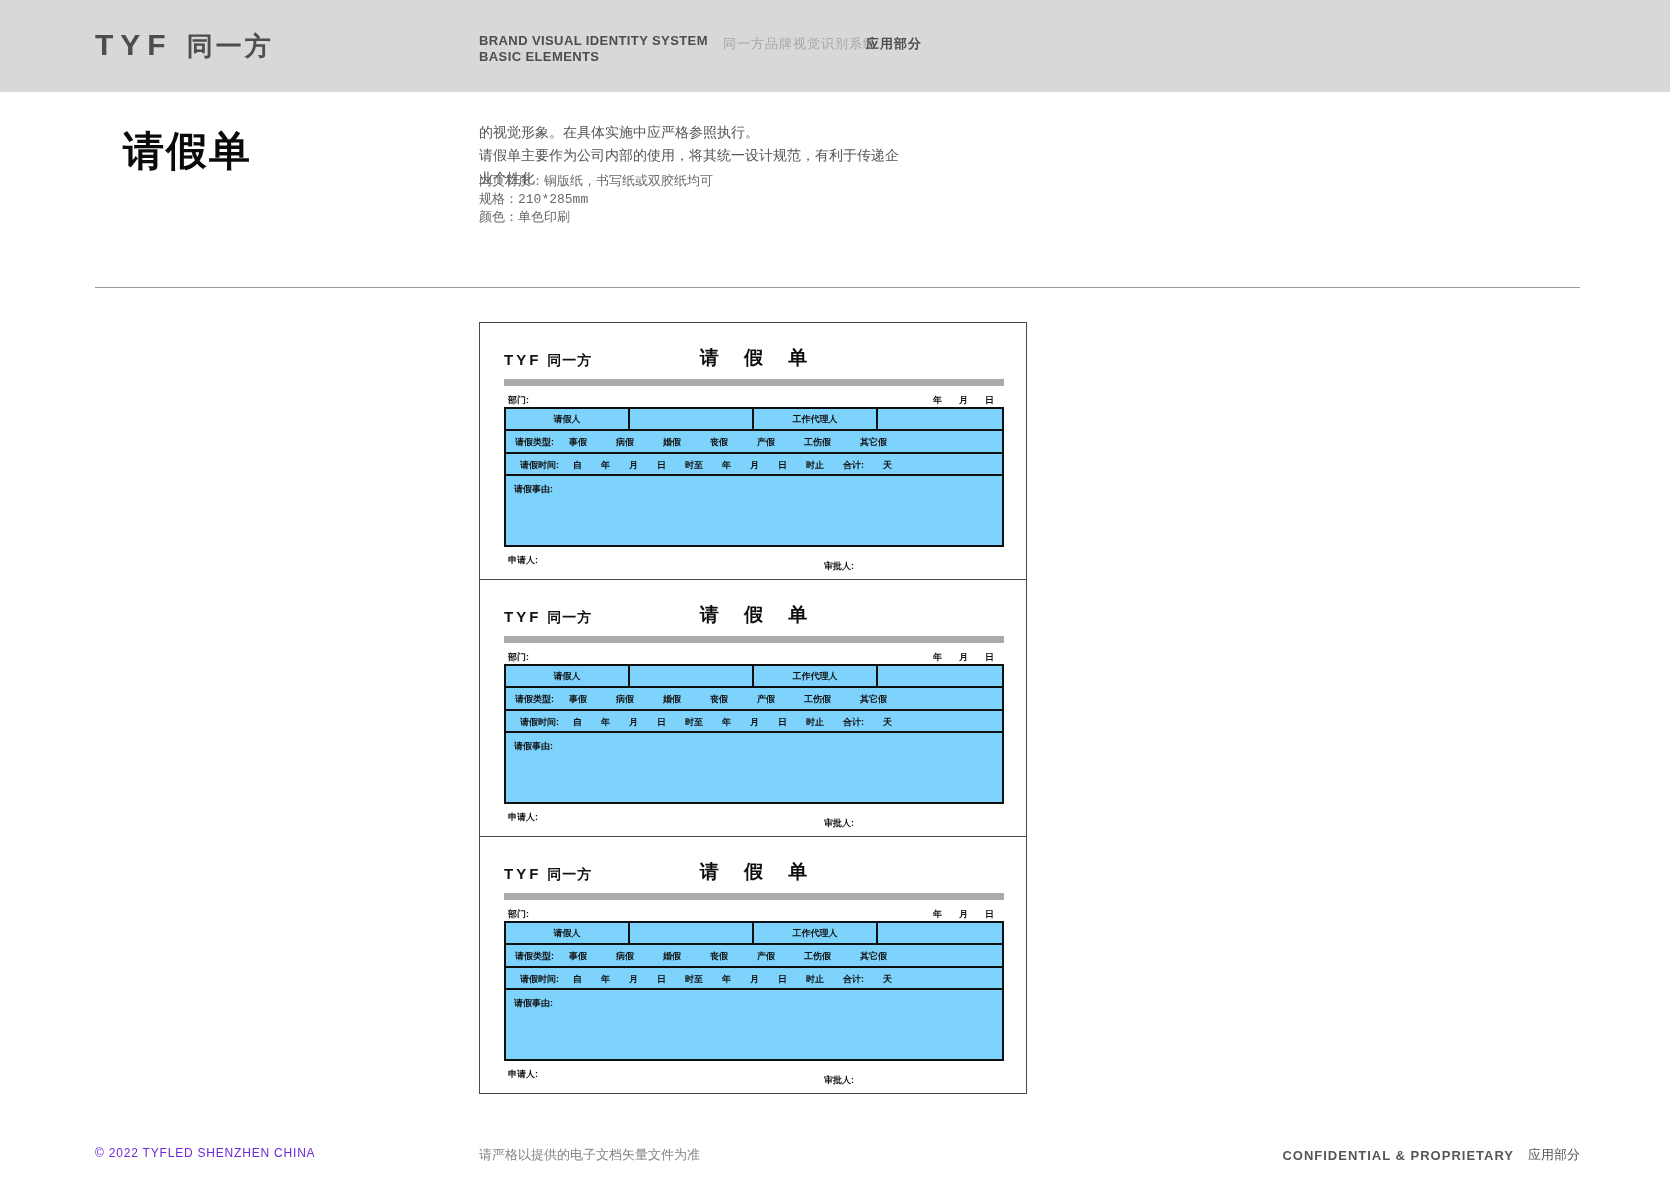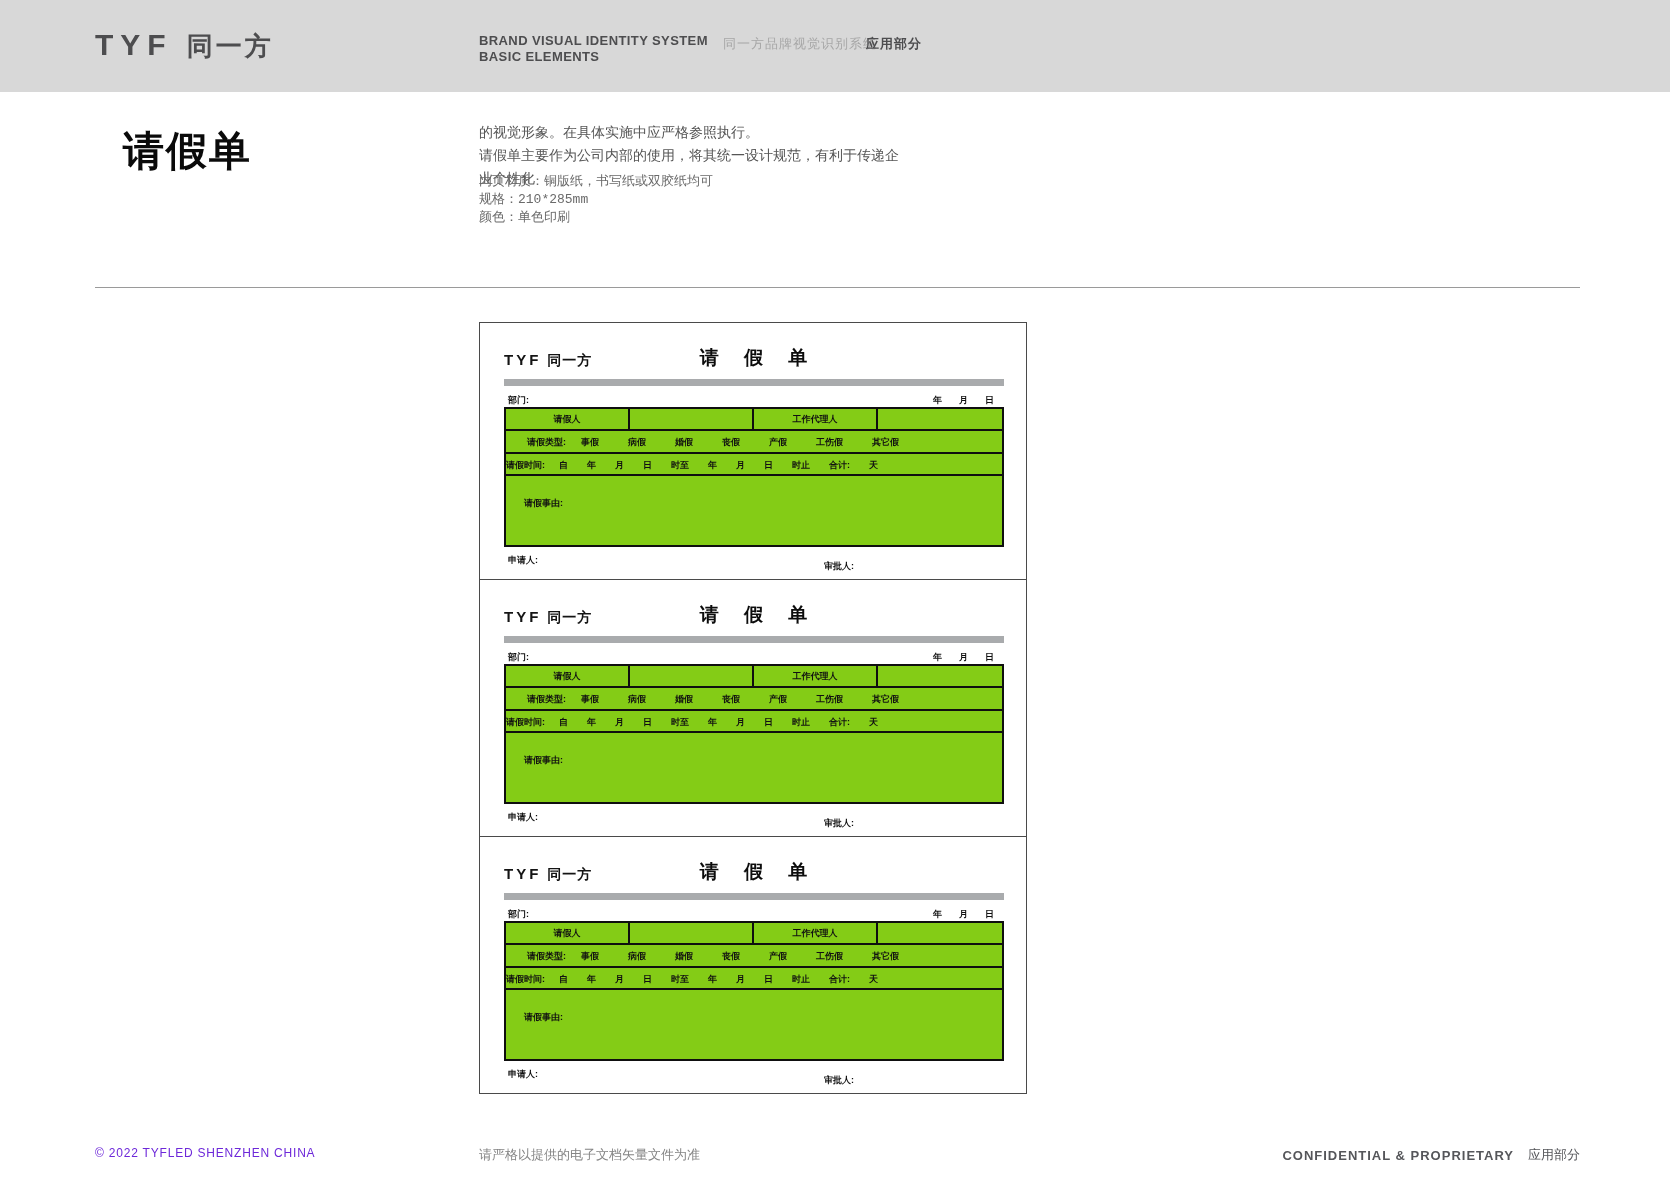--- a/index.html
+++ b/index.html
@@ -32,32 +32,32 @@
   .f-logo .en { font-size:15px; font-weight:700; letter-spacing:3px; }
   .f-logo .cn { font-size:14px; font-weight:700; margin-left:6px; letter-spacing:1px; }
   .f-title { position:absolute; left:0; top:22px; width:500px; text-align:center;
     font-size:19px; font-weight:700; color:#0c0c0c; word-spacing:18px; letter-spacing:1px; }
   .f-bar { position:absolute; left:0; top:56px; width:500px; height:7px; background:#a9abad; }
 
   .f-dept { position:absolute; left:0; top:71px; width:500px; height:12px; font-size:9px; font-weight:700; color:#111; }
   .f-dept .dlabel { position:absolute; left:4px; top:0; }
   .f-date { position:absolute; right:10px; top:0; display:flex; gap:17px; }
 
-  .f-table { position:absolute; left:0; top:84px; width:500px; height:140px; border:2px solid #0f0f0f; background:#84cc16; }
+  .f-table { position:absolute; left:0; top:84px; width:500px; height:140px; border:2px solid #0f0f0f; background:#7dd3fc; }
   .f-row1 { position:absolute; left:0; top:0; width:496px; height:22px; display:flex; border-bottom:2px solid #0f0f0f; }
   .f-row1 .cell { flex:1 1 25%; display:flex; align-items:center; justify-content:center;
     font-size:9px; font-weight:700; color:#111; border-right:2px solid #0f0f0f; }
   .f-row1 .cell:last-child { border-right:none; }
   .f-row2 { position:absolute; left:0; top:24px; width:496px; height:21px; display:flex; align-items:center;
-    gap:29px; padding-left:21px; font-size:9px; font-weight:700; color:#111; border-bottom:2px solid #0f0f0f; }
+    gap:29px; padding-left:9px; font-size:9px; font-weight:700; color:#111; border-bottom:2px solid #0f0f0f; }
   .f-row2 .lbl { margin-right:-14px; }
   .f-row3 { position:absolute; left:0; top:47px; width:496px; height:20px; display:flex; align-items:center;
-    gap:19px; padding-left:0; font-size:9px; font-weight:700; color:#111; border-bottom:2px solid #0f0f0f; }
+    gap:19px; padding-left:14px; font-size:9px; font-weight:700; color:#111; border-bottom:2px solid #0f0f0f; }
   .f-row3 .lbl { margin-right:-5px; }
-  .f-row4 { position:absolute; left:0; top:84px; width:395px; height:67px; padding:4px 18px;
+  .f-row4 { position:absolute; left:0; top:70px; width:395px; height:67px; padding:4px 8px;
     font-size:9px; font-weight:700; color:#111; }
 
   .f-sign { position:absolute; left:0; top:231px; width:500px; height:12px; font-size:9px; font-weight:700; color:#111; }
   .f-sign .applicant { position:absolute; left:4px; top:0; }
   .f-sign .approver { position:absolute; left:320px; top:6px; }
 
   
   .footer { position:absolute; left:0; top:1146px; width:1670px; height:20px; }
   .f-copy { position:absolute; left:95px; top:0; font-size:12px; color:#6d28d9; letter-spacing:0.8px; }
   .f-note { position:absolute; left:479px; top:0; font-size:13px; color:#858585; }

